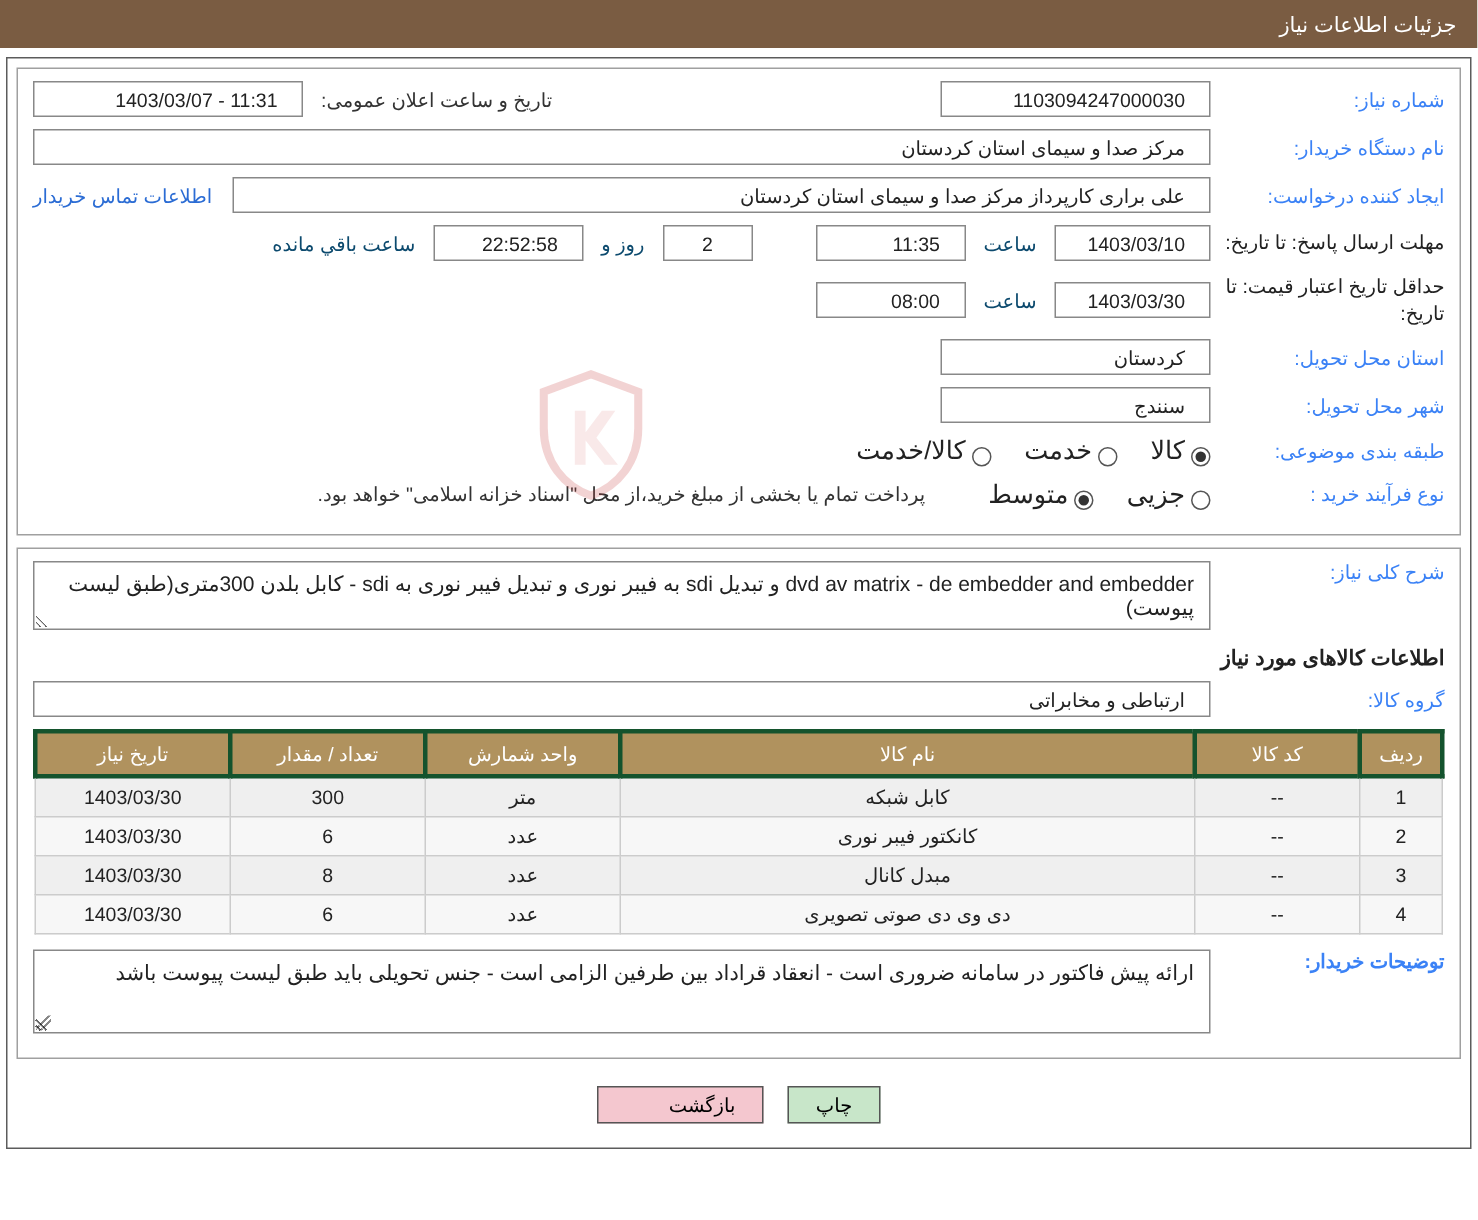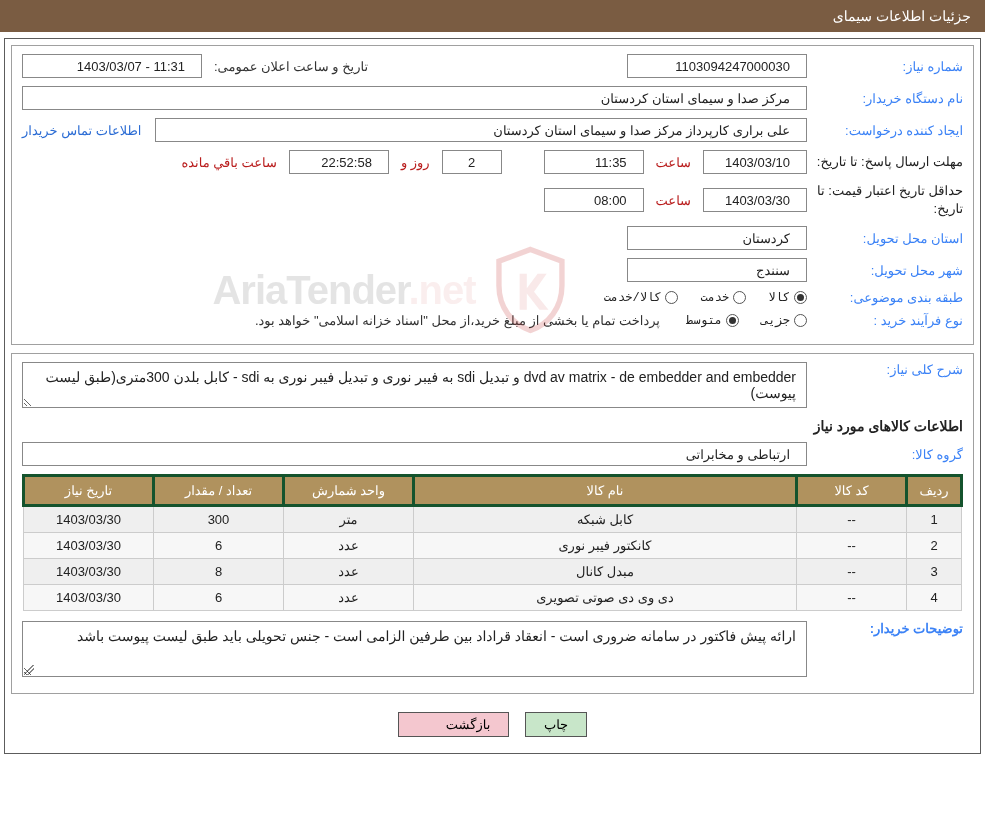--- a/index.html
+++ b/index.html
@@ -9,24 +9,24 @@
 .content-wrap { border: 1px solid #5c5c5c; margin: 6px 4px; padding: 6px; }
 .box { border: 1px solid #a0a0a0; background: #fff; padding: 8px 10px; margin-bottom: 8px; position: relative; }
 .row { display: flex; align-items: center; margin-bottom: 8px; gap: 6px; flex-wrap: nowrap; }
 .label { width: 150px; text-align: right; font-size: 13px; color: #3b82f6; flex-shrink: 0; }
 .label-sm { width: auto; padding: 0 6px; font-size: 13px; color: #333; }
 .field { border: 1px solid #888; background: #fff; padding: 3px 16px; font-size: 13px; min-height: 24px; display: inline-flex; align-items: center; }
 .field-wide { flex: 1; }
 .field-md { width: 180px; }
 .field-120 { width: 104px; }
 .field-100 { width: 100px; }
-.sub-label { font-size: 13px; color: #b91c1c; padding: 0 6px; }
+.sub-label { font-size: 13px; color: #0c4a6e; padding: 0 6px; }
 .link { color: #2b6cd4; cursor: pointer; font-size: 13px; padding-right: 8px; }
 .radio-group { display: flex; gap: 22px; align-items: center; }
-.radio-item { display: flex; align-items: center; gap: 4px; font-size: 12px; font-family: Liberation Mono, monospace; }
+.radio-item { display: flex; align-items: flex-end; gap: 4px; font-size: 17px; }
 .radio { width: 13px; height: 13px; border: 1px solid #555; border-radius: 50%; display: inline-block; position: relative; }
 .radio.checked::after { content: ''; position: absolute; top: 2px; left: 2px; width: 7px; height: 7px; background: #333; border-radius: 50%; }
 .note-text { font-size: 13px; color: #333; }
 .textarea { border: 1px solid #888; padding: 6px 10px; font-size: 14px; min-height: 42px; flex: 1; background: #fff; text-align: right; resize: vertical; overflow: hidden; }
 .textarea-tall { min-height: 56px; position: relative; }
 .resize-handle { position: absolute; bottom: 1px; left: 1px; width: 10px; height: 10px; background: linear-gradient(135deg, transparent 40%, #888 40%, #888 50%, transparent 50%, transparent 60%, #888 60%, #888 70%, transparent 70%); }
 .section-title { font-weight: bold; font-size: 14px; margin: 10px 0 8px 0; }
 .table { width: 100%; border-collapse: collapse; font-size: 13px; }
 .table th { background: #b0925e; color: #fff; padding: 6px 0; border: 3px solid #14532d; font-weight: normal; text-align: center; }
 .table td { padding: 5px 8px; border: 1px solid #ccc; text-align: center; background: #f7f7f7; }
@@ -39,31 +39,30 @@
 .watermark svg { width: 90px; height: 90px; }
 .wm-text { font-size: 40px; font-weight: bold; color: #888; letter-spacing: -1px; }
 .wm-text .accent { color: #c83c3c; opacity: 0.4; }
 .two-line-label { width: 150px; text-align: right; font-size: 13px; line-height: 1.4; flex-shrink: 0; }
 </style>
 </head>
 <body>
 
 <div class="page">
   <div class="title-bar">
-    <span>جزئیات اطلاعات سیمای</span>
+    <span>جزئیات اطلاعات نیاز</span>
   </div>
 
   <div class="content-wrap">
 
     <div class="watermark">
       <svg viewBox="0 0 100 100">
         <path d="M50 5 L85 18 L85 45 C85 70 70 88 50 95 C30 88 15 70 15 45 L15 18 Z" fill="none" stroke="#c83c3c" stroke-width="6"></path>
         <path d="M38 40 L38 72 L46 72 L46 54 L60 72 L70 72 L54 52 L68 32 L58 32 L46 48 L46 32 L38 32 Z" fill="#c83c3c" opacity="0.5"></path>
       </svg>
-      <span class="wm-text"><span>AriaTender</span><span class="accent">.net</span></span>
     </div>
 
     <div class="box">
 
       <div class="row">
         <span class="label">شماره نیاز:</span>
         <span class="field field-md">1103094247000030</span>
         <span style="flex:1"></span>
         <span class="label-sm">تاریخ و ساعت اعلان عمومی:</span>
         <span class="field field-md">11:31 - 1403/03/07</span>
@@ -132,21 +131,21 @@
         <div class="radio-group">
           <span class="radio-item">
               <span class="radio"></span>
               <span>جزیی</span>
             </span>
           <span class="radio-item">
               <span class="radio checked"></span>
               <span>متوسط</span>
             </span>
         </div>
-        <span class="note-text" style="margin-right:20px">پرداخت تمام یا بخشی از مبلغ خرید،از محل "اسناد خزانه اسلامی" خواهد بود.</span>
+        <span class="note-text" style="margin-right:36px">پرداخت تمام یا بخشی از مبلغ خرید،از محل "اسناد خزانه اسلامی" خواهد بود.</span>
       </div>
 
     </div>
 
     <div class="box">
 
       <div class="row" style="align-items:flex-start">
         <span class="label">شرح کلی نیاز:</span>
         <div class="textarea">dvd av matrix - de embedder and embedder و تبدیل sdi به فیبر نوری و تبدیل فیبر نوری به sdi - کابل بلدن 300متری(طبق لیست پیوست)</div>
       </div>

